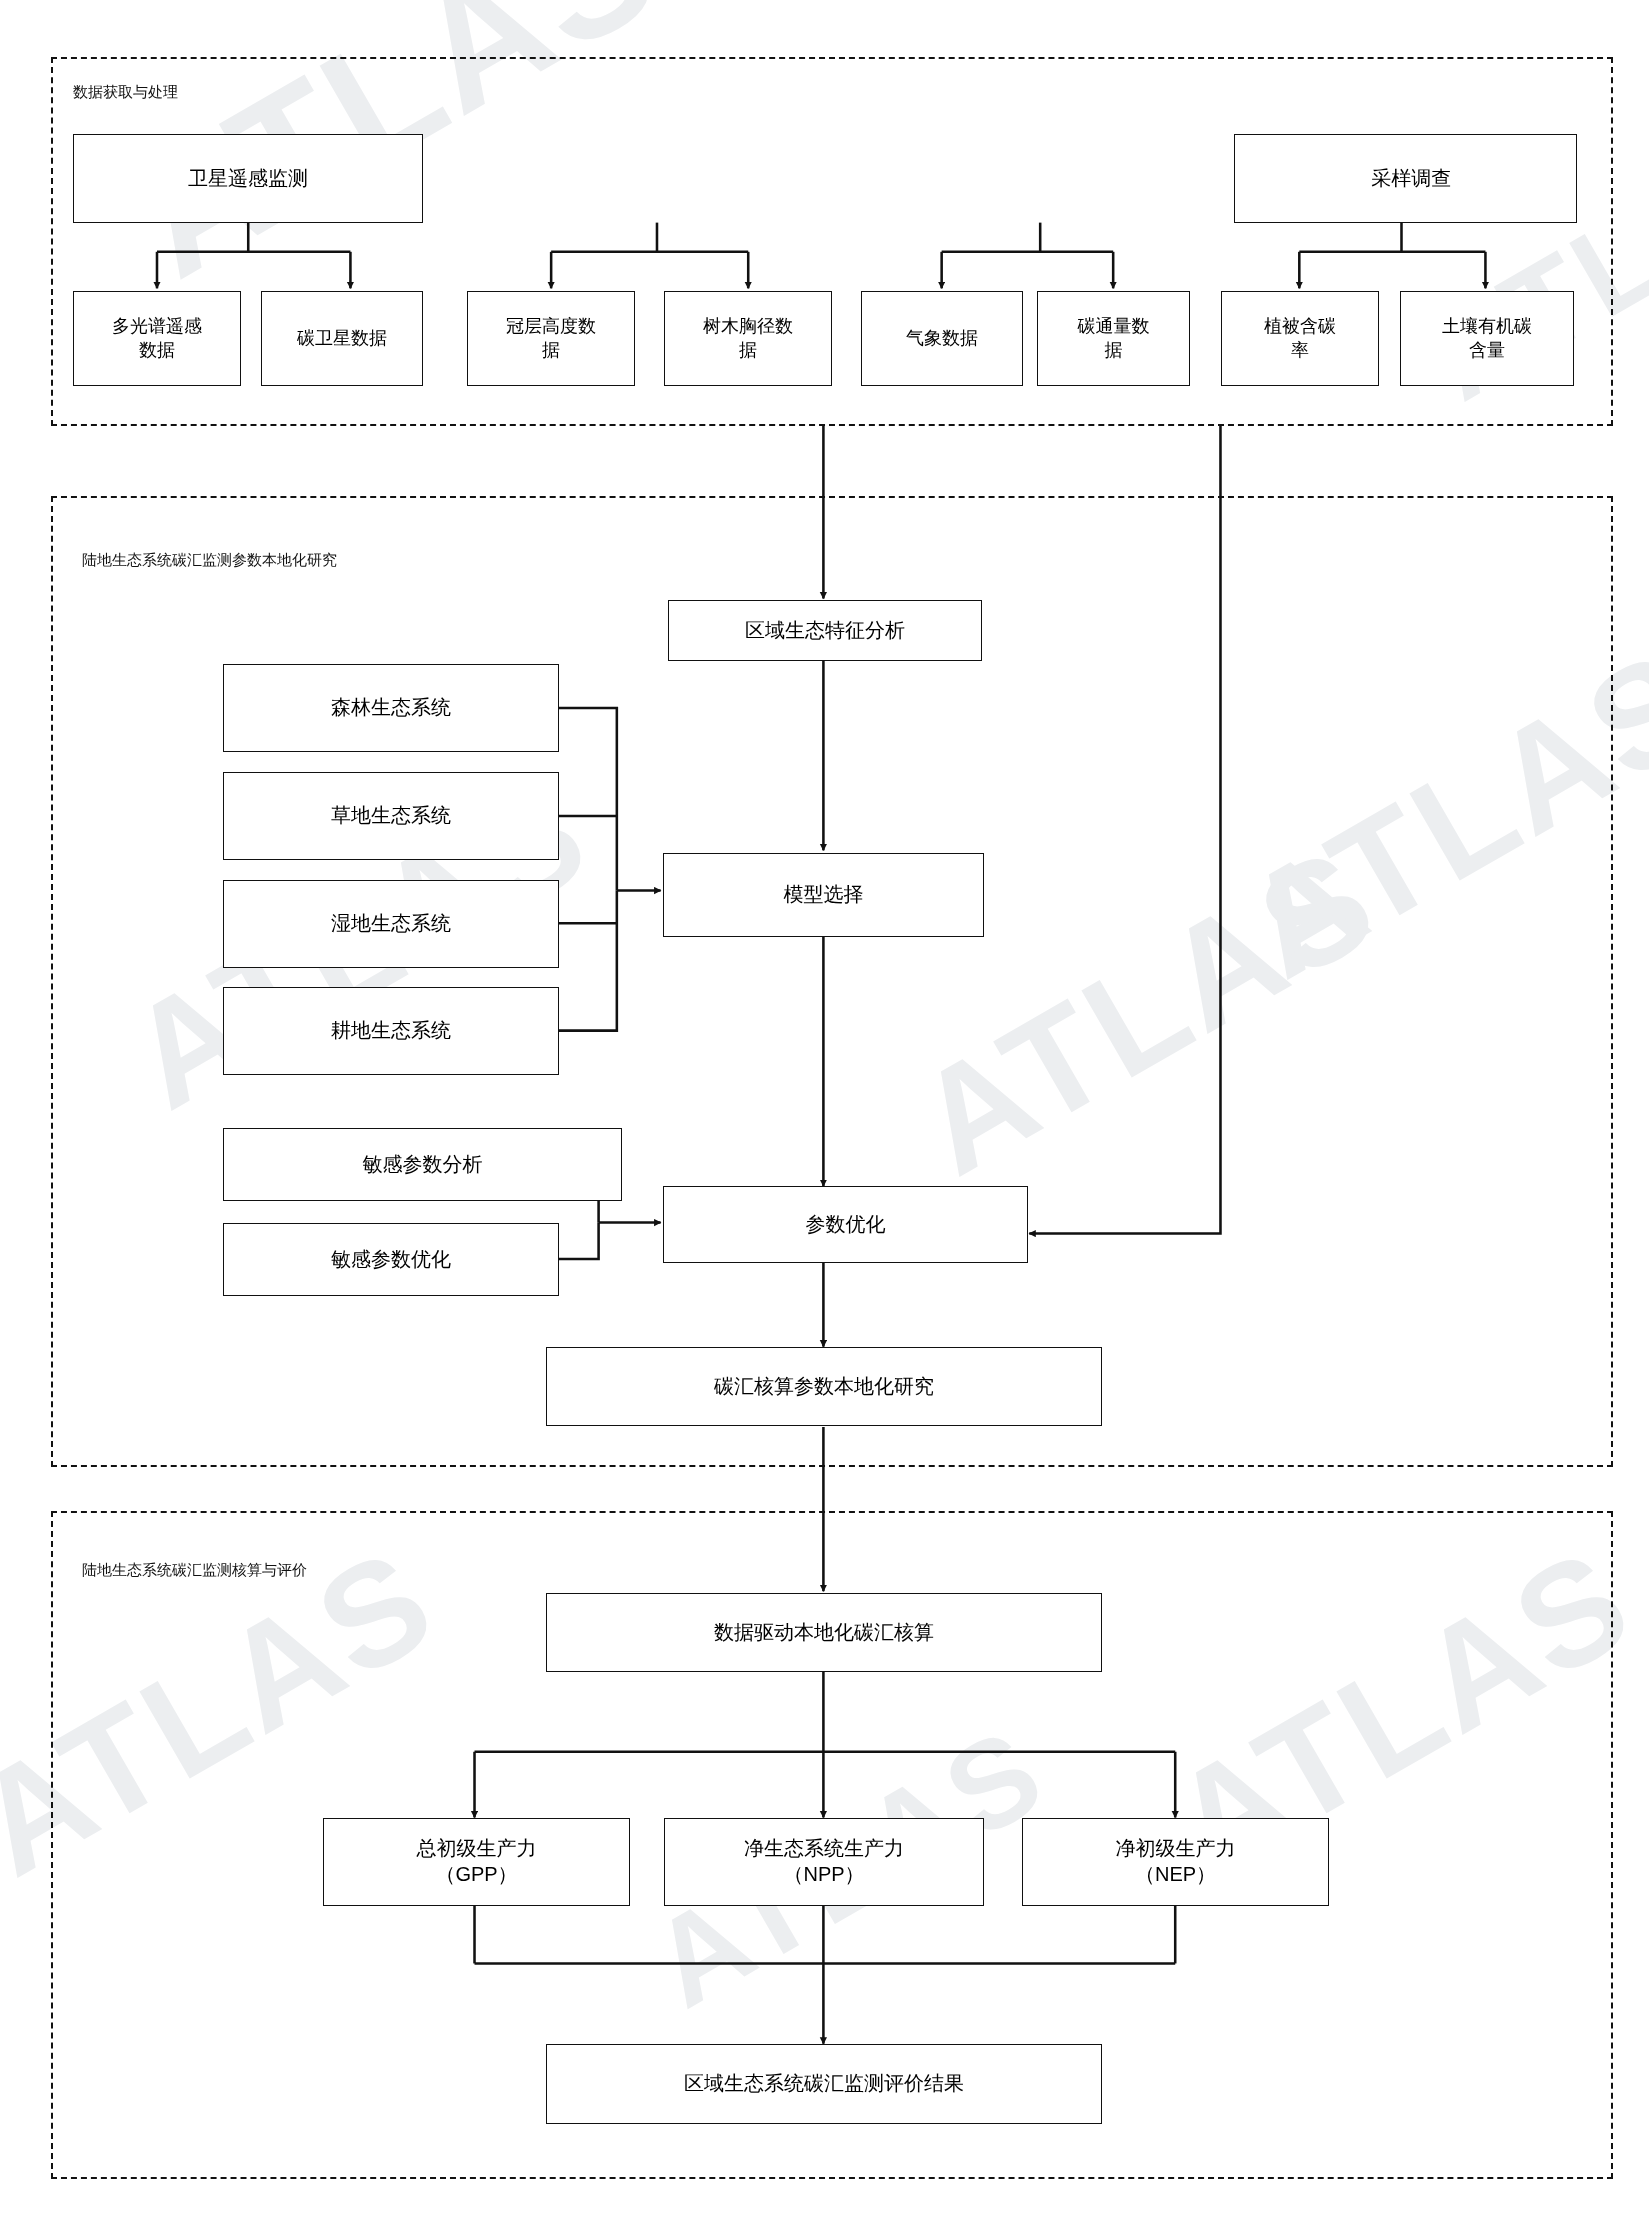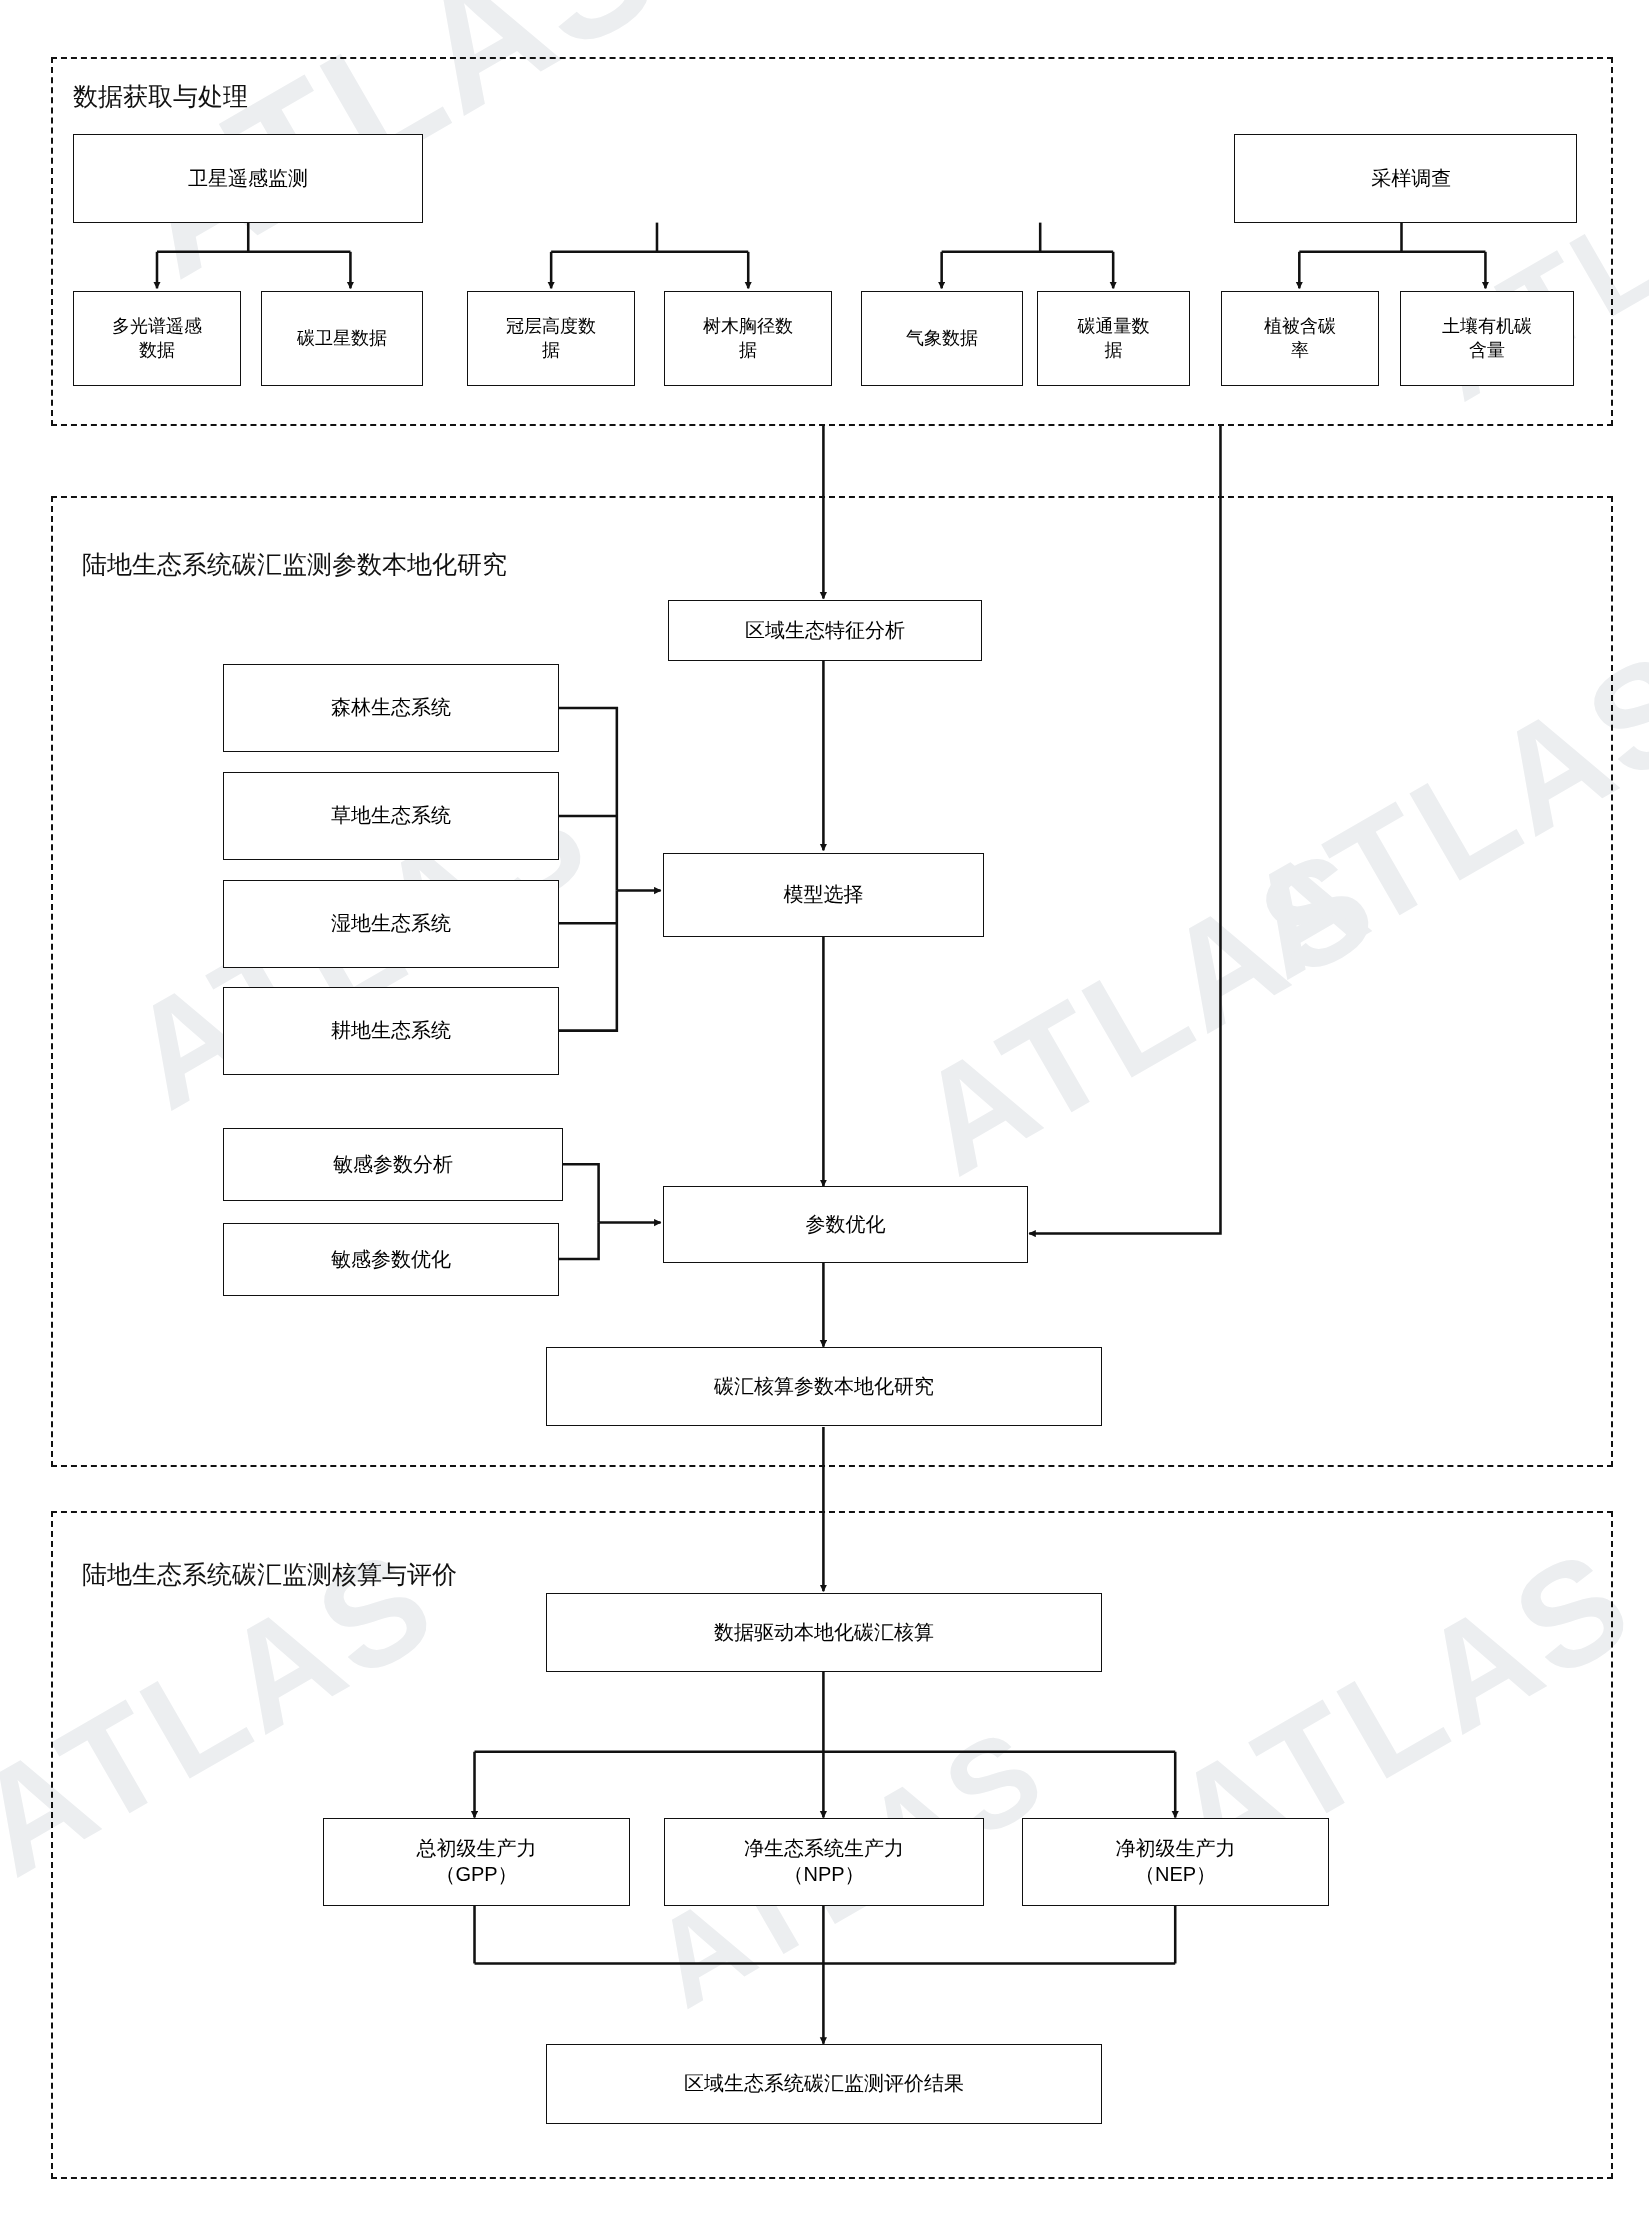--- a/index.html
+++ b/index.html
@@ -34,21 +34,21 @@
 
   .group-box {
     position: absolute;
     border: 2.2px dashed #111111;
     box-sizing: border-box;
     background: transparent;
     z-index: 1;
   }
   .group-label {
     position: absolute;
-    font-size: 25px;
+    font-size: 15px;
     line-height: 1;
     color: #111111;
     z-index: 3;
     white-space: nowrap;
   }
   .node {
     position: absolute;
     border: 1.5px solid #111111;
     background: #ffffff;
     box-sizing: border-box;
@@ -203,21 +203,21 @@
       <span class="txt">湿地生态系统</span>
     </div>
   <div class="node" style="left:223px; top:987px; width:336px; height:88px;">
       <span class="txt">耕地生态系统</span>
     </div>
 
   <div class="node" style="left:663px; top:853px; width:321px; height:84px;">
       <span class="txt">模型选择</span>
     </div>
 
-  <div class="node" style="left:223px; top:1128px; width:340px; height:73px;">
+  <div class="node" style="left:223px; top:1128px; width:399px; height:73px;">
       <span class="txt">敏感参数分析</span>
     </div>
   <div class="node" style="left:223px; top:1223px; width:336px; height:73px;">
       <span class="txt">敏感参数优化</span>
     </div>
 
   <div class="node" style="left:663px; top:1186px; width:365px; height:77px;">
       <span class="txt">参数优化</span>
     </div>
 

